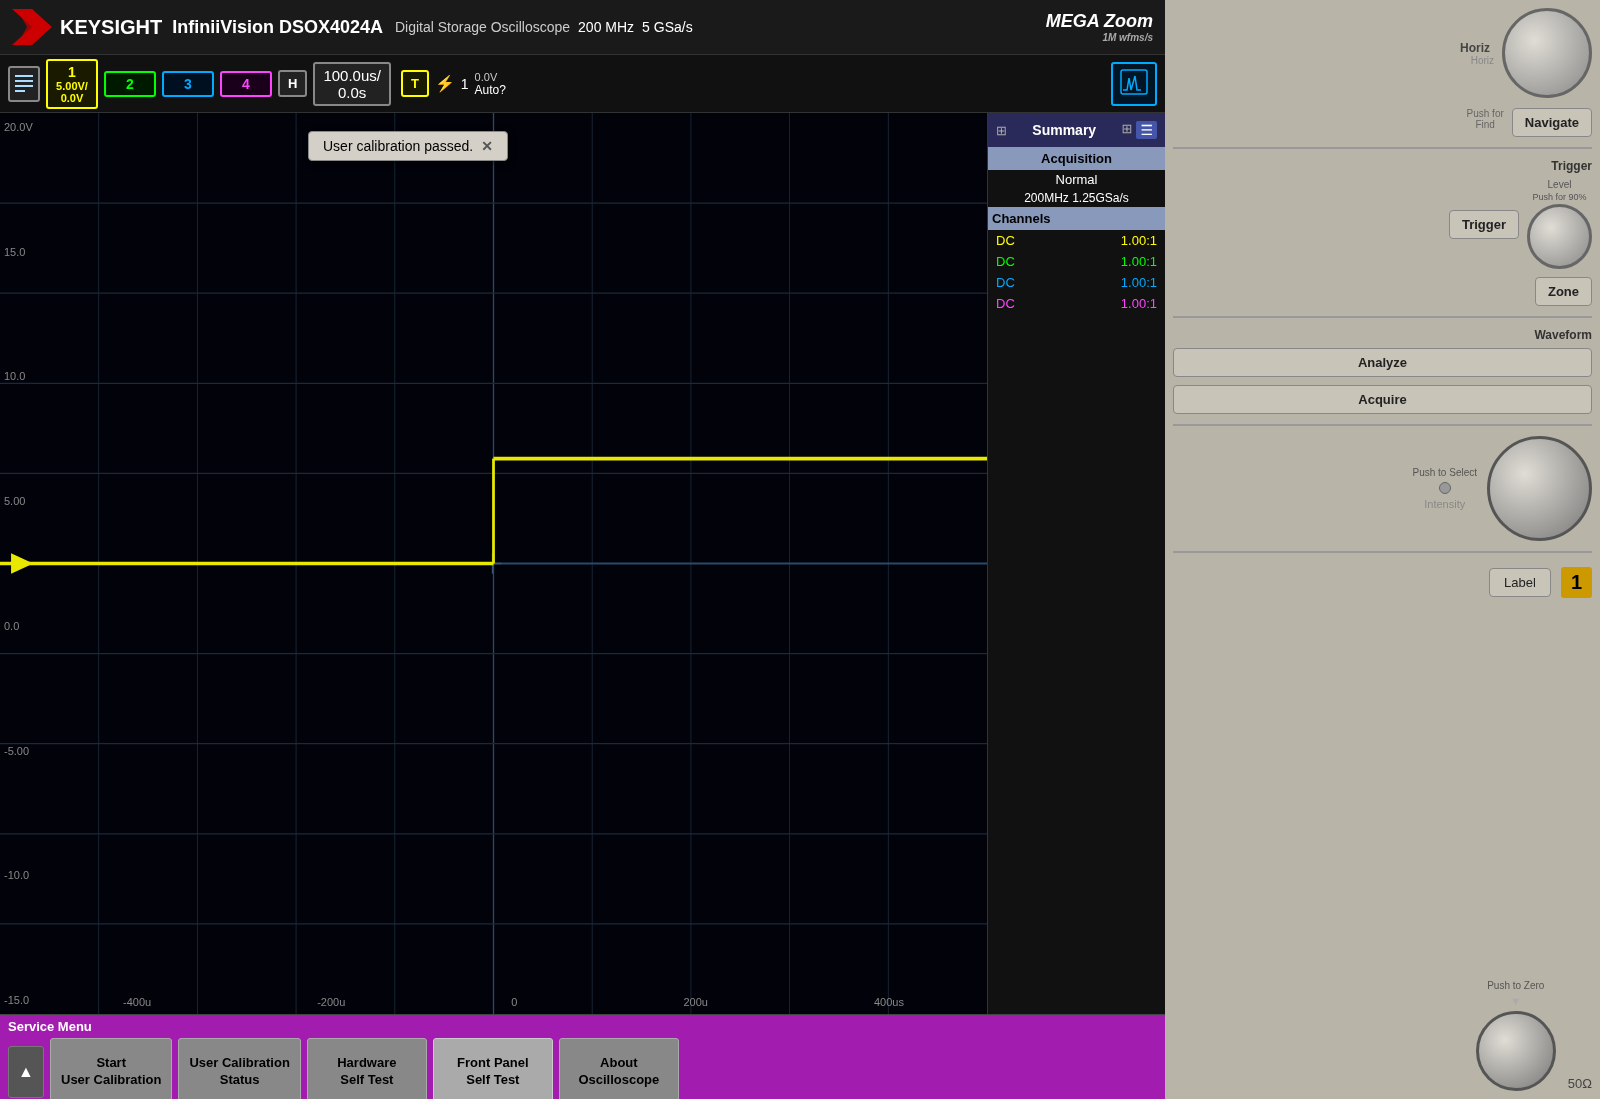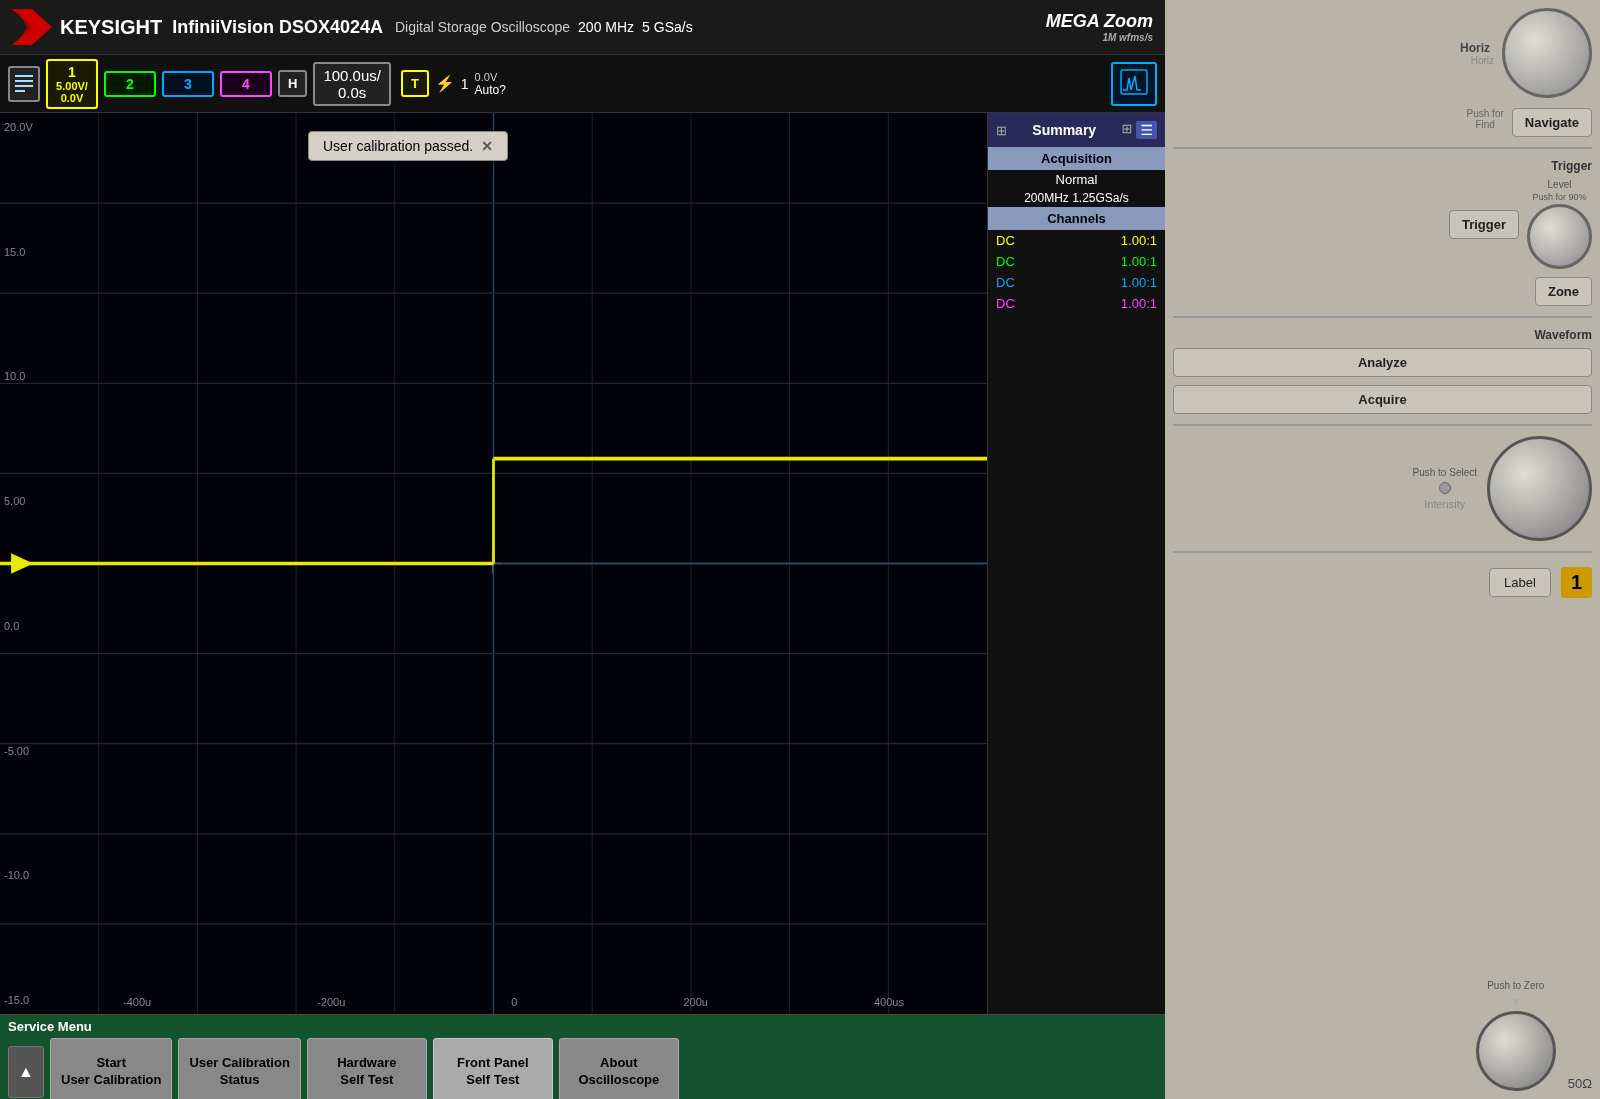--- a/index.html
+++ b/index.html
@@ -320,38 +320,37 @@
 
     .acq-params {
       color: #fff;
       text-align: center;
       font-size: 12px;
       padding: 2px;
     }
 
     .ch-section {
       background: #8899bb;
-      text-align: center;
       padding: 4px;
       color: #000;
       font-size: 13px;
       font-weight: bold;
       cursor: pointer;
     }
 
     .ch-row {
       display: flex;
       justify-content: space-between;
       padding: 3px 8px;
       font-size: 13px;
     }
 
     
     .service-menu {
-      background: #14532d;
+      background: #a21caf;
       height: 85px;
       border-top: 1px solid #444;
       display: flex;
       flex-direction: column;
     }
 
     .service-menu-title {
       color: #fff;
       font-size: 13px;
       padding: 4px 8px;

